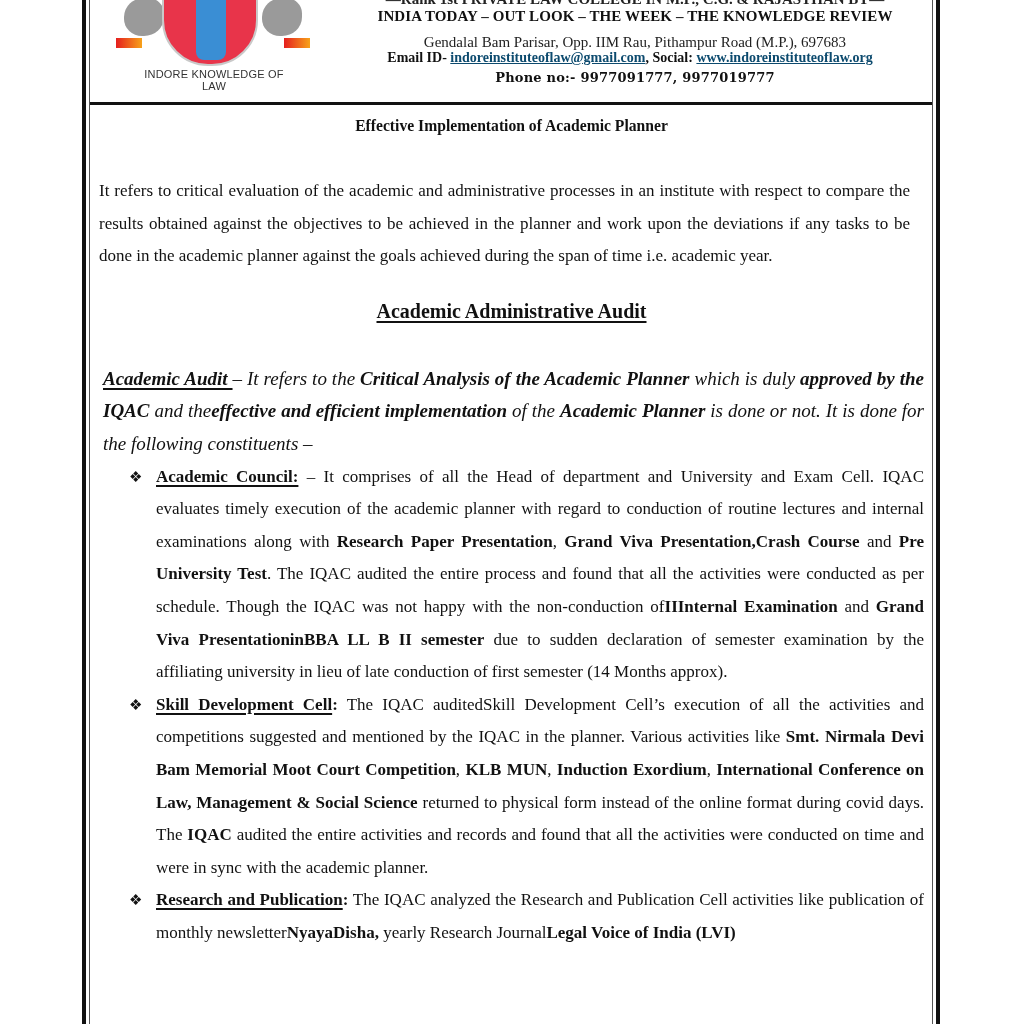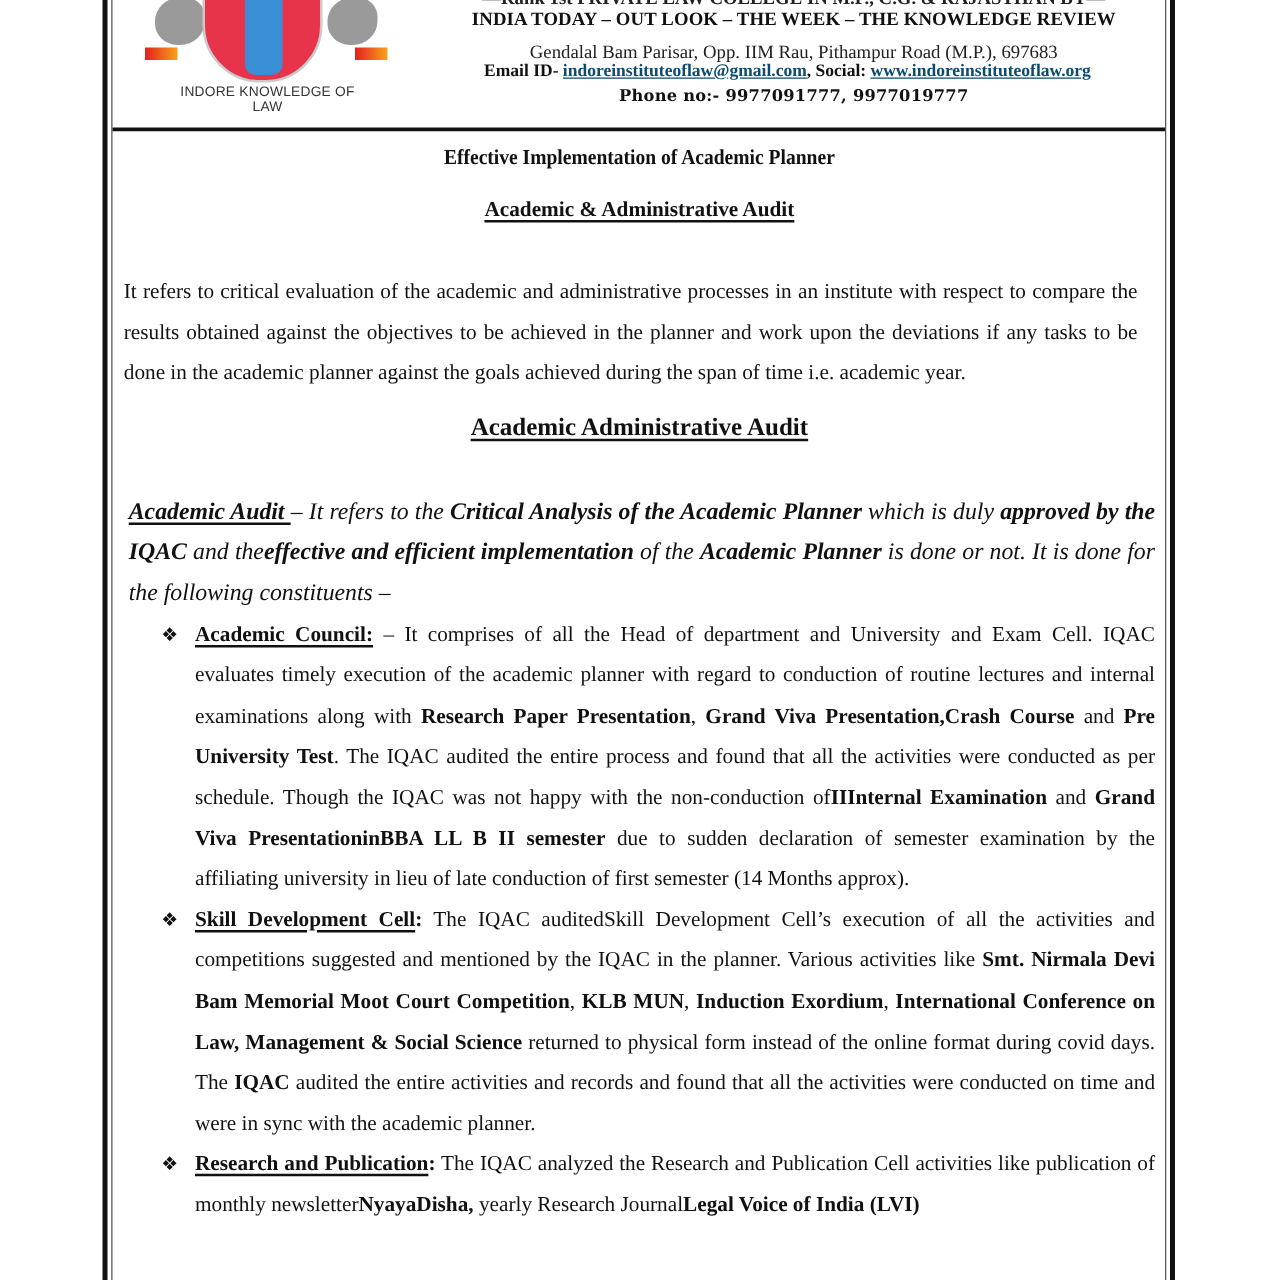--- a/index.html
+++ b/index.html
@@ -191,21 +191,21 @@
     p.intro {
       margin: 36px 14px 0 0;
       font-size: 17px;
       line-height: 32.6px;
       text-align: justify;
     }
     .section-heading {
       text-align: center;
       font-weight: bold;
       font-size: 20px;
-      margin-top: 11px;
+      margin-top: 22px;
       height: 32px;
       line-height: 32px;
     }
     p.audit-para {
       margin: 36px 0 0 4px;
       font-size: 19px;
       line-height: 32.6px;
       text-align: justify;
       font-style: italic;
     }
@@ -257,21 +257,20 @@
   <div class="lh-line lh-address">Gendalal Bam Parisar, Opp. IIM Rau, Pithampur Road (M.P.), 697683</div>
   <div class="lh-line lh-contact">
     <span>Email ID- </span><a>indoreinstituteoflaw@gmail.com</a><span>, Social: </span><a>www.indoreinstituteoflaw.org</a>
   </div>
   <div class="lh-line lh-phone">Phone no:- 9977091777, 9977019777</div>
 </header>
 <div class="letterhead-rule"></div>
 
 <main class="content">
   <div class="doc-title">Effective Implementation of Academic Planner</div>
-  <div class="doc-subtitle"><span>Academic &amp; Administrative Audit</span></div>
 
   <p class="intro">It refers to critical evaluation of the academic and administrative processes in an institute with respect to compare the results obtained against the objectives to be achieved in the planner and work upon the deviations if any tasks to be done in the academic planner against the goals achieved during the span of time i.e. academic year.</p>
 
   <div class="section-heading"><span>Academic Administrative Audit</span></div>
 
   <p class="audit-para"><span class="term">Academic Audit </span><span> – It refers to the </span><b>Critical Analysis of the Academic Planner</b><span> which is duly </span><b>approved by the IQAC</b><span> and the</span><b>effective and efficient implementation</b><span> of the </span><b>Academic Planner</b><span> is done or not. It is done for the following constituents –</span></p>
 
   <ul class="constituents">
     <li>
       <span class="bullet">❖</span><span class="term">Academic Council:</span><span> – It comprises of all the Head of department and University and Exam Cell. IQAC evaluates timely execution of the academic planner with regard to conduction of routine lectures and internal examinations along with </span><b>Research Paper Presentation</b><span>, </span><b>Grand Viva Presentation,Crash Course</b><span> and </span><b>Pre University Test</b><span>. The IQAC audited the entire process and found that all the activities were conducted as per schedule. Though the IQAC was not happy with the non-conduction of</span><b>IIInternal Examination</b><span> and </span><b>Grand Viva PresentationinBBA LL B II semester</b><span> due to sudden declaration of semester examination by the affiliating university in lieu of late conduction of first semester (14 Months approx).</span>

